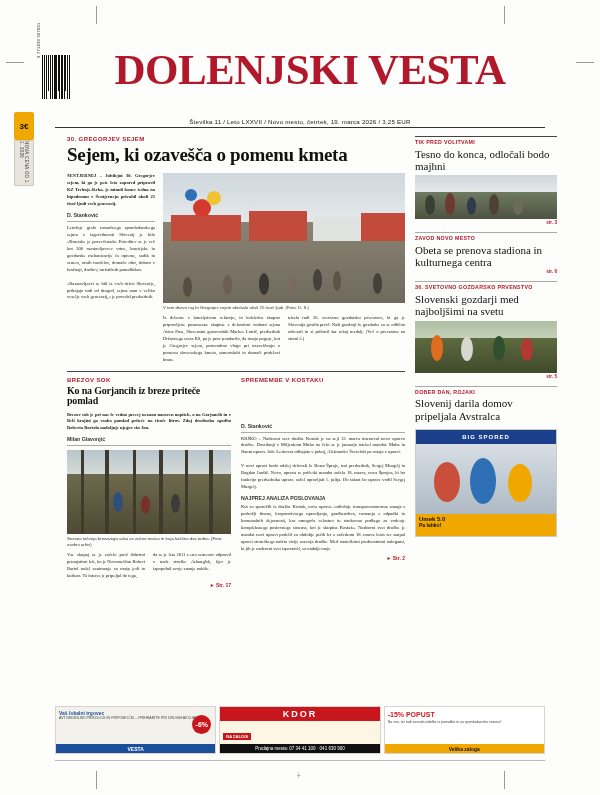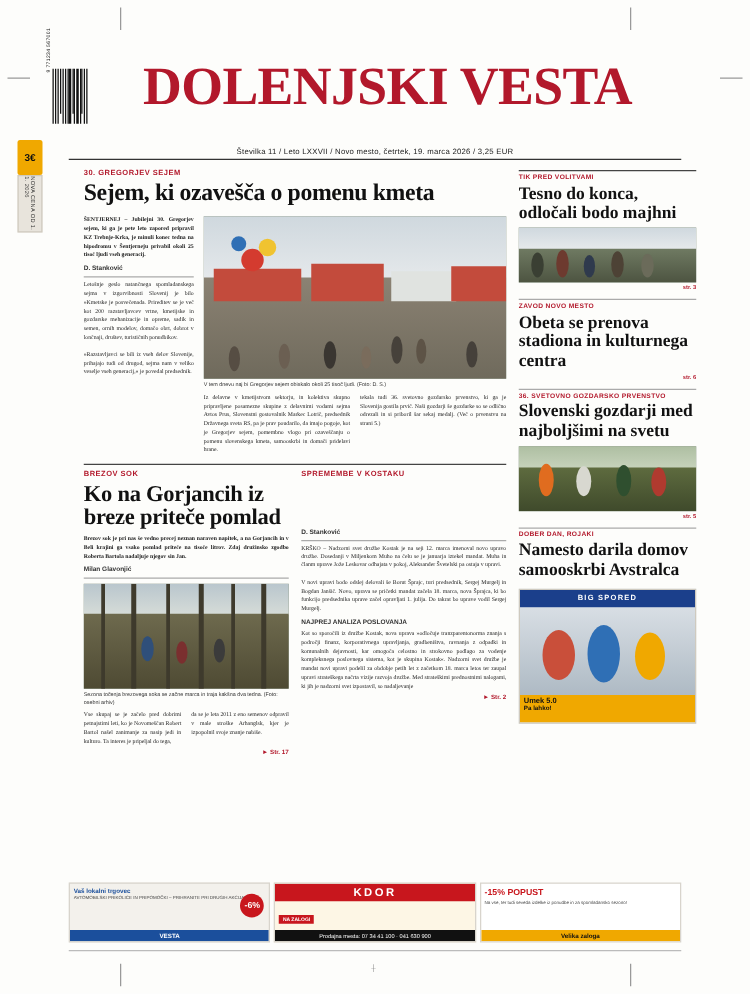--- a/index.html
+++ b/index.html
@@ -80,21 +80,21 @@
     font-family:"Liberation Sans", sans-serif;
     font-size:6px; font-weight:bold; color:#b2182b;
     letter-spacing:0.4px; text-transform:uppercase;
     margin-bottom:3px;
   }
   .hl {
     font-family:"Liberation Serif", serif;
     font-weight:bold; color:#111; line-height:1.05;
   }
   .h-lead { font-size:19px; letter-spacing:-0.3px; }
-  .h-mid { font-size:18px; letter-spacing:-0.2px; }
+  .h-mid { font-size:10px; letter-spacing:-0.2px; }
   .byline {
     font-family:"Liberation Sans", sans-serif;
     font-size:5.2px; font-weight:bold; color:#333; margin:4px 0 3px;
   }
   .hr { height:1px; background:#444; width:100%; }
   .hr-thin { height:1px; background:#aaa; width:100%; }
 
   
   .txt {
     font-family:"Liberation Serif", serif;
@@ -126,22 +126,22 @@
 
   
   .rail-sec { margin-bottom:7px; }
   .rail-kicker {
     font-family:"Liberation Sans", sans-serif;
     font-size:5.3px; font-weight:bold; color:#b2182b;
     letter-spacing:0.3px; text-transform:uppercase; line-height:1.25;
     margin-bottom:2px;
   }
   .rail-h {
-    font-family:"Liberation Serif", serif; font-weight:bold;
-    font-size:14px; line-height:1.12; color:#111;
+    font-family:"Liberation Serif", serif; font-weight:normal;
+    font-size:11px; line-height:1.12; color:#111;
   }
   .rail-str {
     font-family:"Liberation Sans", sans-serif; font-size:4.6px;
     color:#b2182b; text-align:right; font-weight:bold; margin-top:1px;
   }
   .rail-photo { width:100%; height:44px; margin-top:3px; }
 
   
   .adstrip {
     position:absolute; left:55px; top:706px; width:490px; height:48px;
@@ -325,21 +325,21 @@
           <div class="blob" style="left:46px; top:16px; width:12px; height:24px; background:#d8d8d0;"></div>
           <div class="blob" style="left:78px; top:15px; width:12px; height:25px; background:#2f4f2f;"></div>
           <div class="blob" style="left:106px; top:17px; width:12px; height:23px; background:#b03a2f;"></div>
         </div>
         <div class="rail-str">str. 5</div>
       </div>
 
       <div class="rail-sec">
         <div class="hr-thin" style="margin-bottom:2px;"></div>
         <div class="rail-kicker">DOBER DAN, ROJAKI</div>
-        <div class="rail-h">Namesto darila domov samooskrbi Avstralca</div>
+        <div class="rail-h">Slovenij darila domov pripeljala Avstralca</div>
       </div>
 
 
       <div style="border:1px solid #cfcabf; height:108px; position:relative; overflow:hidden; background:#e8ecef;">
         <div style="position:absolute; left:0; top:0; right:0; height:14px; background:#1b3f8b; color:#fff;
                     font-family:'Liberation Sans',sans-serif; font-size:6px; font-weight:bold;
                     display:flex; align-items:center; justify-content:center; letter-spacing:1px;">BIG SPORED</div>
         <div style="position:absolute; left:0; top:14px; right:0; bottom:22px;
                     background:linear-gradient(#d8dee4,#aebac4);">
           <div class="blob" style="left:18px; top:18px; width:26px; height:40px; background:#c94f3a;"></div>

